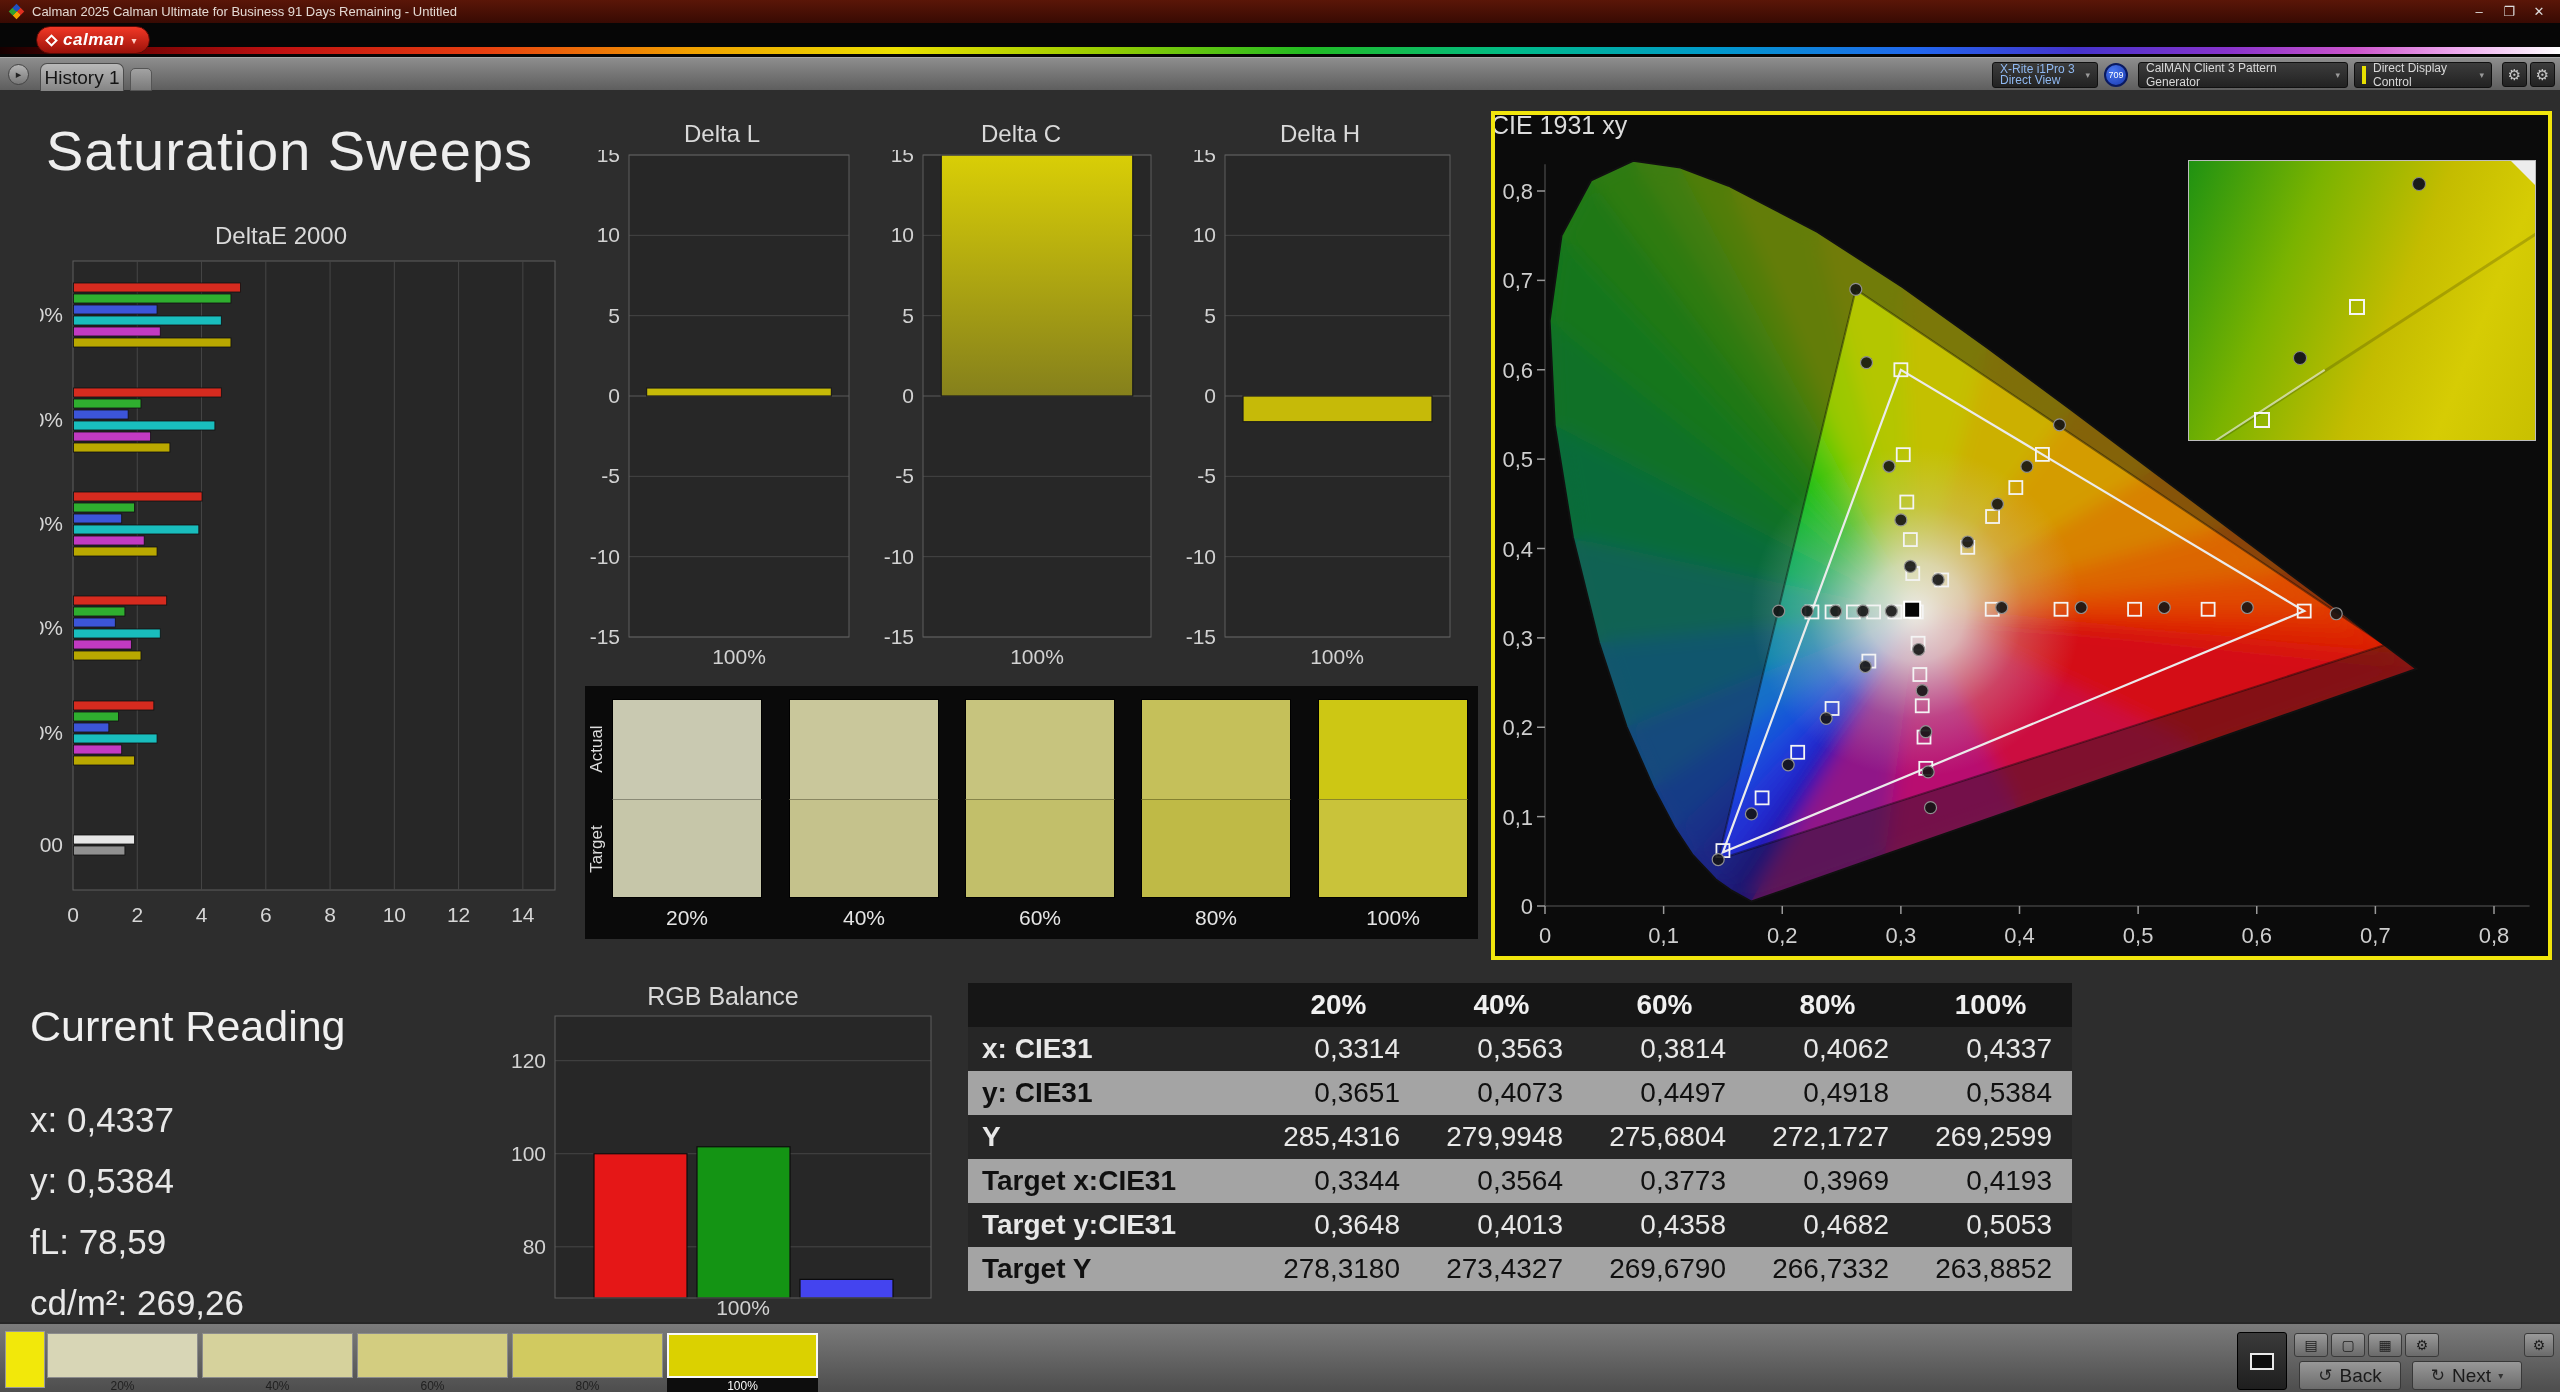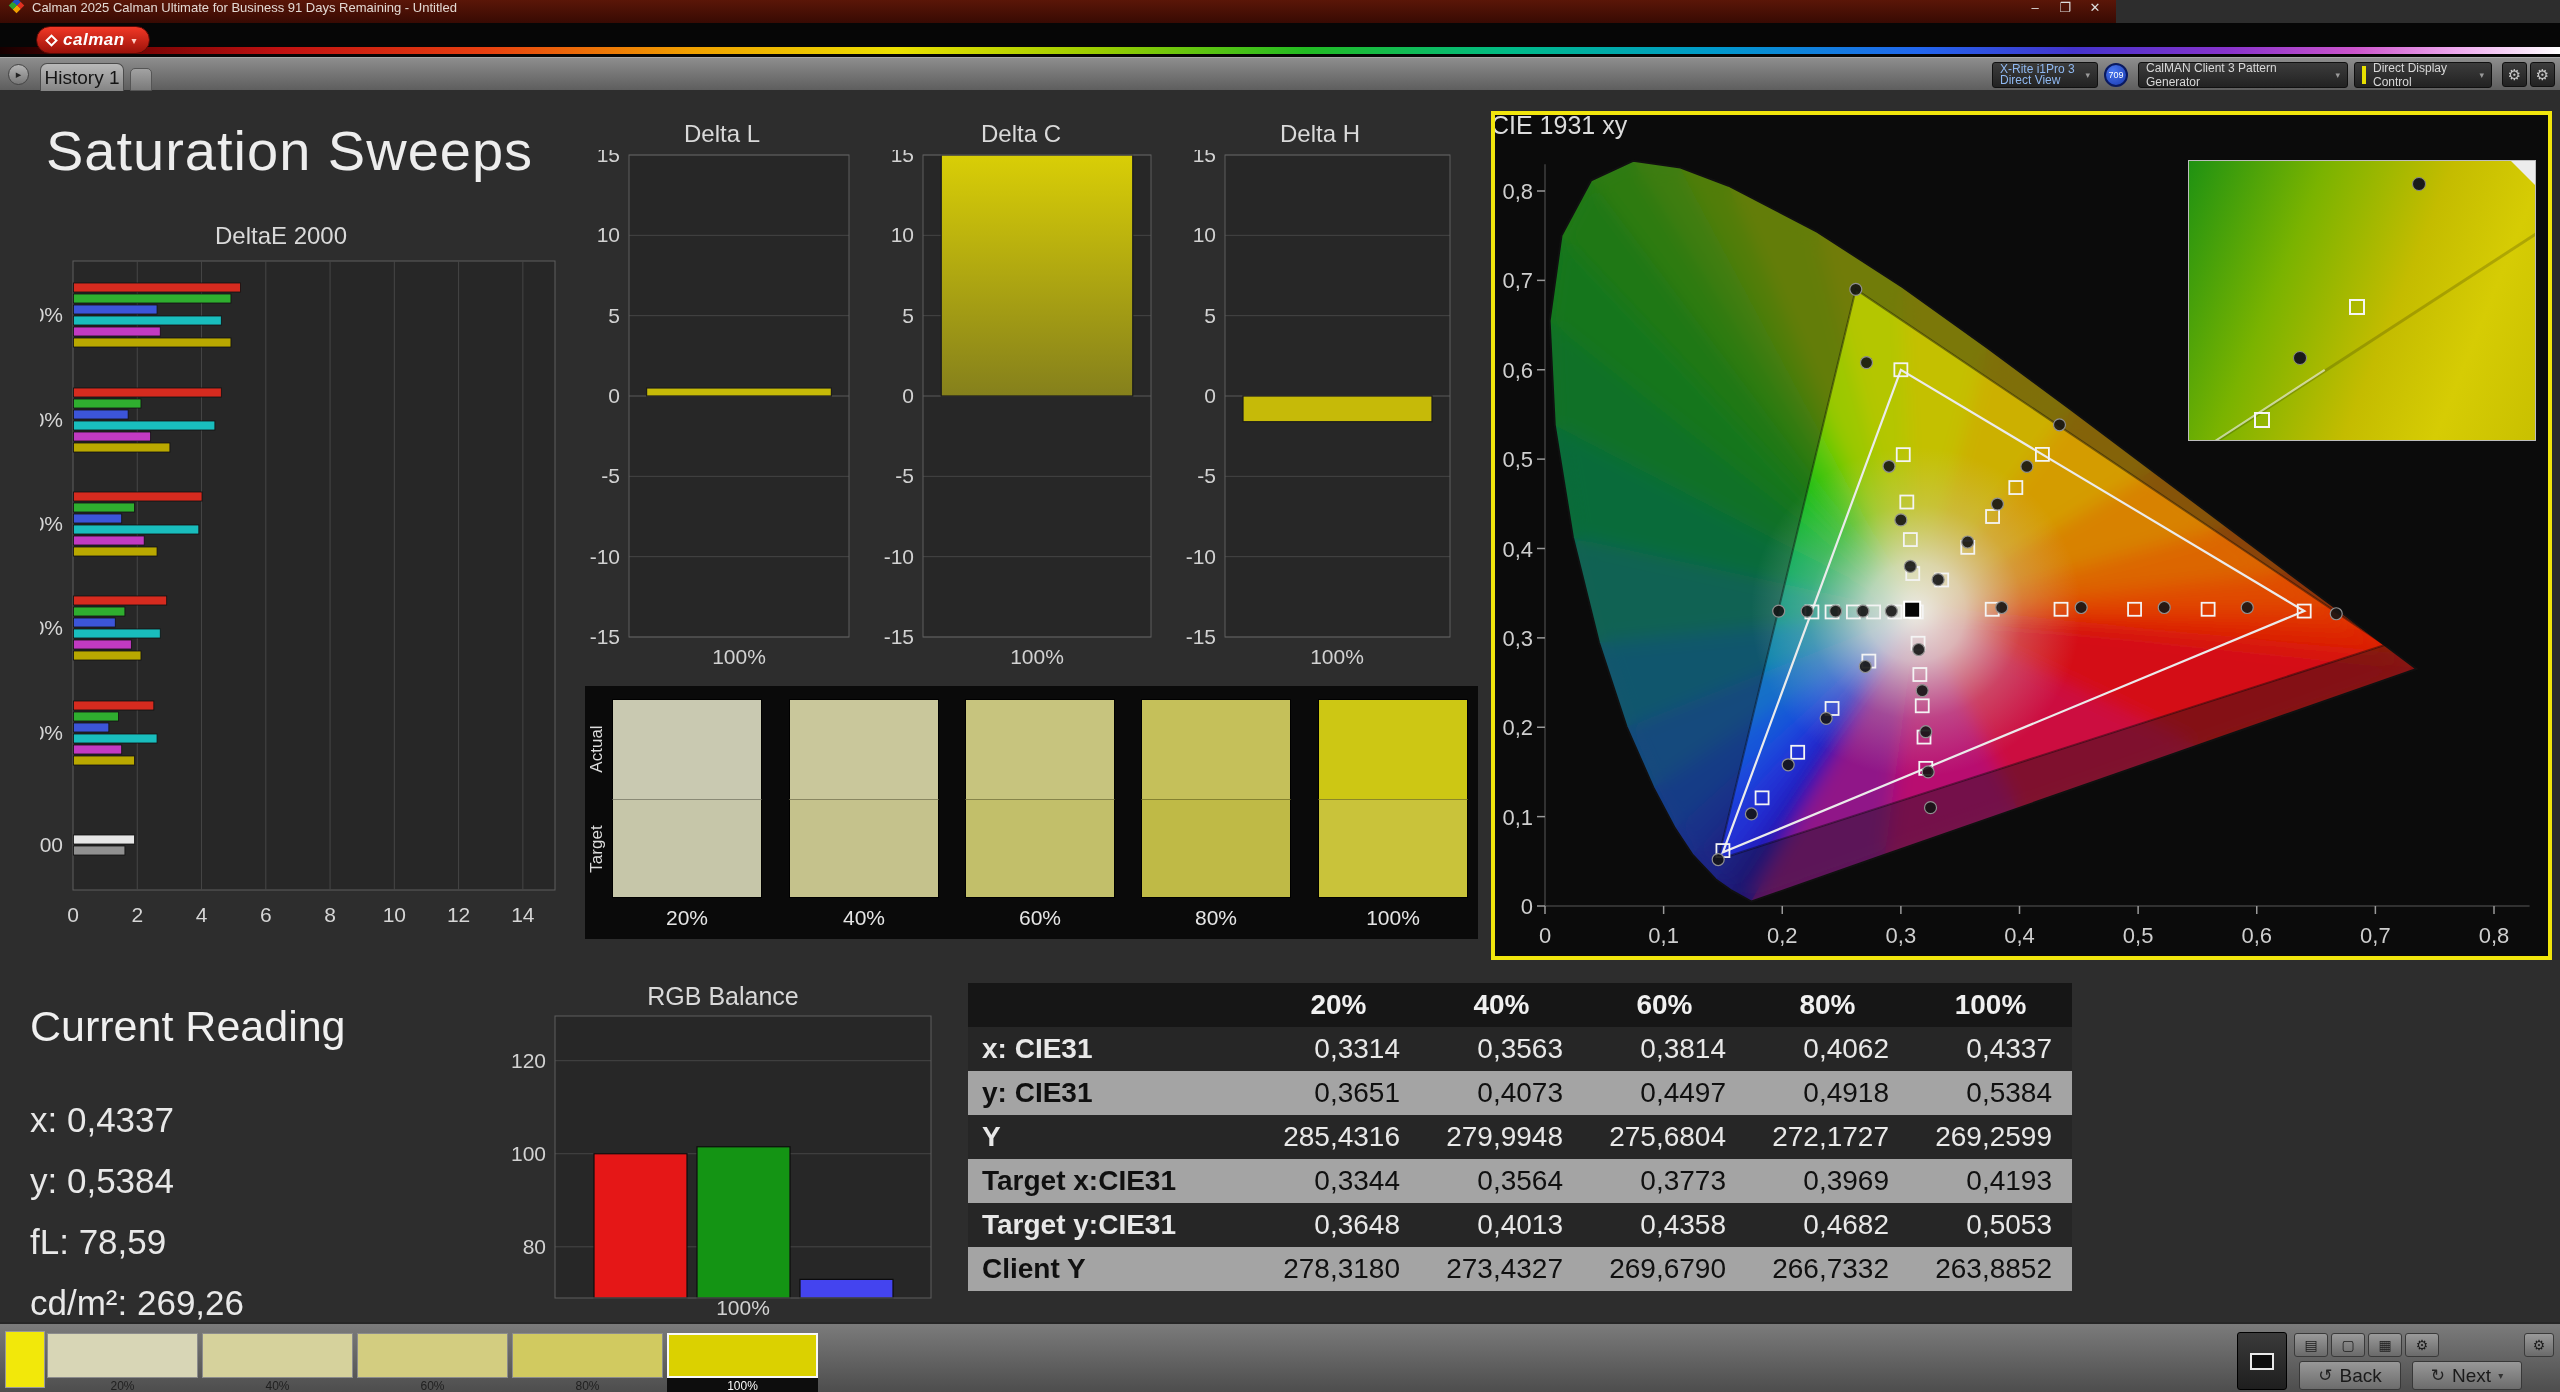--- a/index.html
+++ b/index.html
@@ -1,20 +1,20 @@
 <!DOCTYPE html>
 <html><head>
 <meta charset="utf-8">
 <style>
   *{box-sizing:border-box;margin:0;padding:0}
   html,body{width:2560px;height:1392px}
   body{position:relative;overflow:hidden;background:#2d2d2d;font-family:"Liberation Sans","DejaVu Sans",sans-serif;color:#e8e8e8}
   .abs{position:absolute}
   
-  .titlebar{left:0;top:0;width:2116px;height:23px;background:linear-gradient(180deg,#5a1608,#380a03);display:flex;padding:0 6px;font-size:13px;color:#e3d9d3}
+  .titlebar{left:0;top:0;width:2560px;height:23px;background:linear-gradient(180deg,#5a1608,#380a03);display:flex;align-items:center;padding:11px 6px;font-size:13px;color:#e3d9d3}
   .tb-icon{width:11px;height:11px;background:conic-gradient(#e03020 0 25%,#f0a000 0 50%,#30a030 0 75%,#2050c0 0);transform:rotate(45deg);margin:0 10px 0 5px;flex:0 0 auto}
   .tb-title{white-space:nowrap}
   .tb-btns{margin-left:auto;display:flex}
   .tb-btn{width:30px;text-align:center;font-size:13px;color:#ddd}
   
   .brandbar{left:0;top:23px;width:2560px;height:34px;background:#060606}
   .rainbow{position:absolute;left:0;top:24px;width:2560px;height:7px;background:linear-gradient(90deg,#150000 0%,#660000 4%,#c11111 11%,#e84010 19%,#f0a000 27%,#ece000 35%,#99cc00 43%,#22bb22 51%,#00bb88 59%,#0099cc 67%,#2266ee 75%,#4433cc 81%,#8833cc 87%,#cc55cc 92%,#eeaaee 96%,#ffffff 100%)}
   .logo{position:absolute;left:36px;top:3px;height:28px;display:flex;align-items:center;gap:7px;padding:0 12px 0 10px;background:linear-gradient(180deg,#f23826,#9c120a);border:1px solid #5a0a05;border-radius:14px;color:#fff;z-index:2}
   .logo-diamond{width:9px;height:9px;border:2px solid #fff;transform:rotate(45deg)}
   .logo-text{font-size:17px;font-weight:bold;font-style:italic;letter-spacing:.5px}
@@ -622,21 +622,21 @@
     <div class="tc tv row-light">0,3564</div>
     <div class="tc tv row-light">0,3773</div>
     <div class="tc tv row-light">0,3969</div>
     <div class="tc tv row-light">0,4193</div>
     <div class="tc tl row-dark">Target y:CIE31</div>
     <div class="tc tv row-dark">0,3648</div>
     <div class="tc tv row-dark">0,4013</div>
     <div class="tc tv row-dark">0,4358</div>
     <div class="tc tv row-dark">0,4682</div>
     <div class="tc tv row-dark">0,5053</div>
-    <div class="tc tl row-light">Client Y</div>
+    <div class="tc tl row-light">Target Y</div>
     <div class="tc tv row-light">278,3180</div>
     <div class="tc tv row-light">273,4327</div>
     <div class="tc tv row-light">269,6790</div>
     <div class="tc tv row-light">266,7332</div>
     <div class="tc tv row-light">263,8852</div>
   </div>
 
 <div class="abs bottombar">
   <div id="active-swatch" style="background: rgb(242, 232, 10);"></div>
   <div id="swatch-strip">

